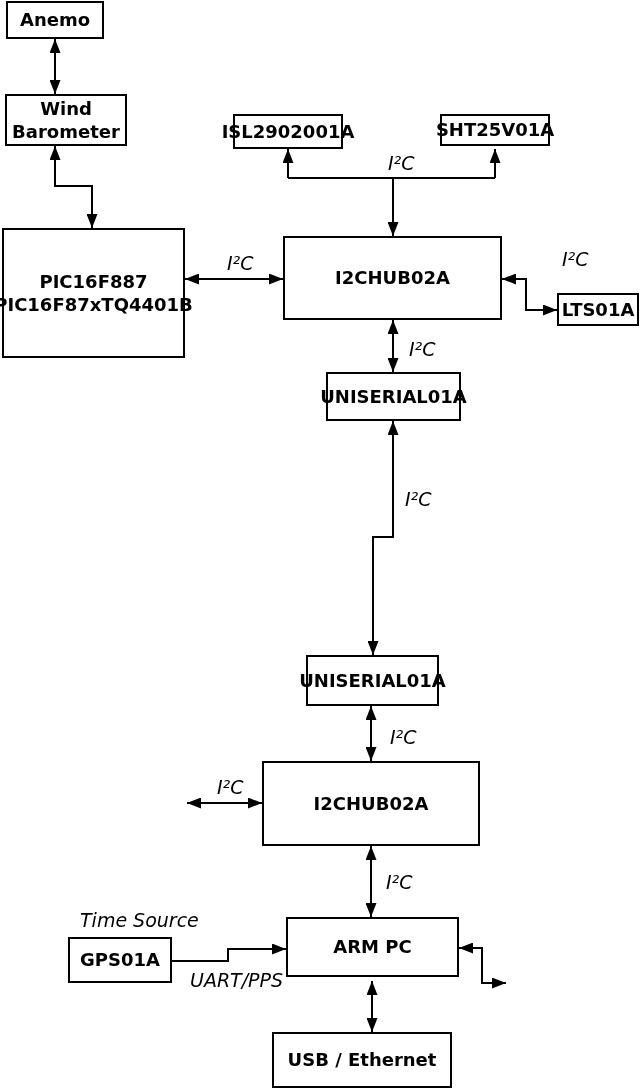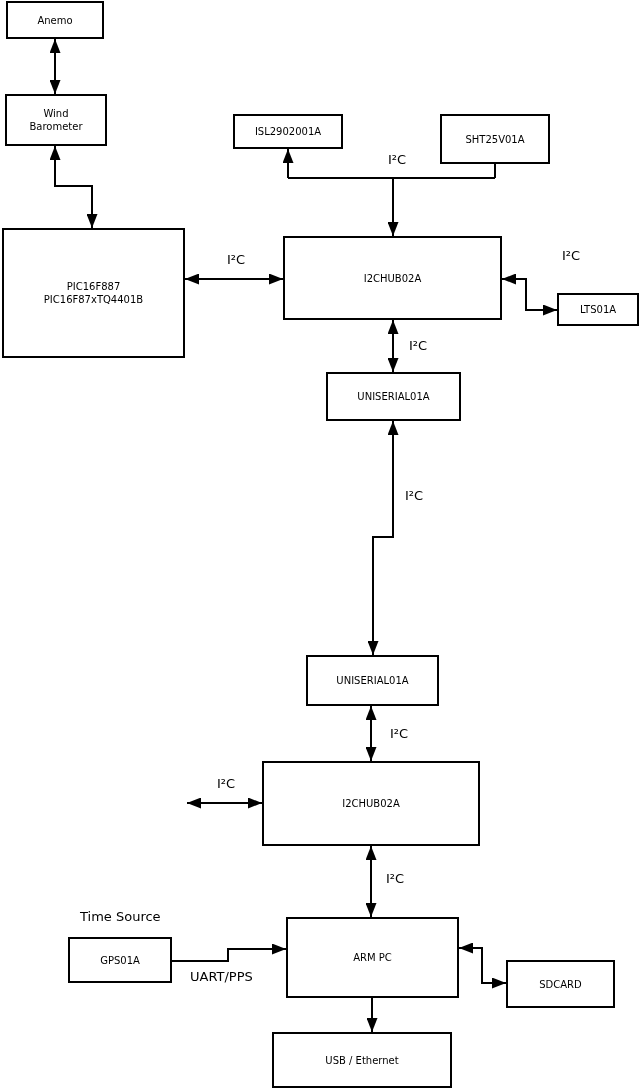--- a/index.html
+++ b/index.html
@@ -8,25 +8,26 @@
     position:relative; width:640px; height:1089px;
     background:var(--bg,#ffffff); overflow:hidden;
     color:var(--fg,#000000);
   }
   #wires { position:absolute; left:0; top:0; width:640px; height:1089px; }
   .wire { fill:none; stroke:var(--fg,#000000); stroke-width:2; }
   .node {
     position:absolute; box-sizing:border-box;
     border:2px solid var(--fg,#000000); background:var(--boxfill,#ffffff);
     display:flex; flex-direction:column; align-items:center; justify-content:center;
-    text-align:left; font-size:10px; line-height:1.3; color:var(--fg,#000000);
+    text-align:left; font-size:18px; line-height:1.3; color:var(--fg,#000000);
     white-space:nowrap;
+    font-weight:bold;
   }
   .edge-label {
-    position:absolute; font-size:13px; color:var(--fg,#000000); white-space:nowrap;
+    position:absolute; font-size:19px; color:var(--fg,#000000); white-space:nowrap;font-style:italic;
   }
 </style>
 </head>
 <body>
 
 <div id="canvas">
 
   <svg id="wires" viewBox="0 0 640 1089" xmlns="http://www.w3.org/2000/svg">
     <defs>
       <marker id="ah" viewBox="0 0 14 11" refX="14" refY="5.5" markerWidth="14" markerHeight="11" markerUnits="userSpaceOnUse" orient="auto-start-reverse">
@@ -48,35 +49,35 @@
     <path class="wire" d="M371,846 V917" marker-start="url(#ah)" marker-end="url(#ah)"></path>
     <path class="wire" d="M172,961 H228 V949 H286" marker-end="url(#ah)"></path>
     <path class="wire" d="M459,948 H482 V983 H506" marker-start="url(#ah)" marker-end="url(#ah)"></path>
     <path class="wire" d="M372,981 V1032" marker-start="url(#ah)" marker-end="url(#ah)"></path>
   </svg>
 
   <div class="node" style="left:6px;top:1px;width:98px;height:38px">
     <span>Anemo</span>
   </div>
 
-  <div class="node" style="left:5px;top:94px;width:102px;height:52px">
+  <div class="node" style="left:5px;top:94px;width:122px;height:52px">
     <span>Wind</span>
     <span>Barometer</span>
   </div>
 
   <div class="node" style="left:2px;top:228px;width:183px;height:130px">
     <span>PIC16F887</span>
     <span>PIC16F87xTQ4401B</span>
   </div>
 
   <div class="node" style="left:233px;top:114px;width:110px;height:35px">
     <span>ISL2902001A</span>
   </div>
 
-  <div class="node" style="left:440px;top:114px;width:110px;height:50px">
+  <div class="node" style="left:440px;top:114px;width:110px;height:32px">
     <span>SHT25V01A</span>
   </div>
 
   <div class="node" style="left:283px;top:236px;width:219px;height:84px">
     <span>I2CHUB02A</span>
   </div>
 
   <div class="node" style="left:557px;top:293px;width:82px;height:33px">
     <span>LTS01A</span>
   </div>
@@ -87,31 +88,28 @@
 
   <div class="node" style="left:306px;top:655px;width:133px;height:51px">
     <span>UNISERIAL01A</span>
   </div>
 
   <div class="node" style="left:262px;top:761px;width:218px;height:85px">
     <span>I2CHUB02A</span>
   </div>
 
 
-  <div class="node" style="left:286px;top:917px;width:173px;height:81px">
+  <div class="node" style="left:286px;top:917px;width:173px;height:60px">
     <span>ARM PC</span>
   </div>
 
   <div class="node" style="left:68px;top:937px;width:104px;height:46px">
     <span>GPS01A</span>
   </div>
 
-  <div class="node" style="left:506px;top:960px;width:109px;height:48px">
-    <span>SDCARD</span>
-  </div>
 
   <div class="node" style="left:272px;top:1032px;width:180px;height:56px">
     <span>USB / Ethernet</span>
   </div>
 
   <span class="edge-label" style="left:388px;top:152px">I²C</span>
   <span class="edge-label" style="left:227px;top:252px">I²C</span>
   <span class="edge-label" style="left:562px;top:248px">I²C</span>
   <span class="edge-label" style="left:409px;top:338px">I²C</span>
   <span class="edge-label" style="left:405px;top:488px">I²C</span>

